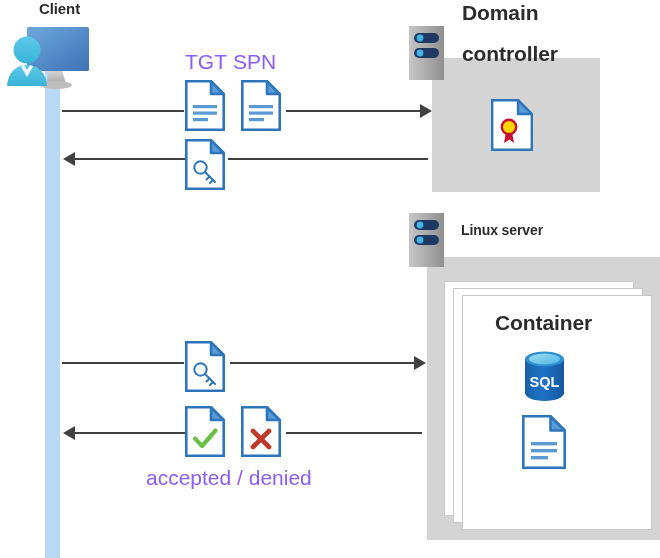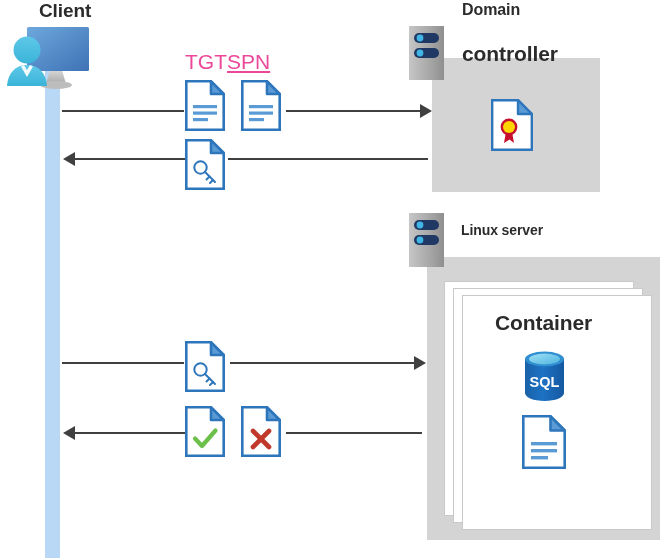--- a/index.html
+++ b/index.html
@@ -17,21 +17,21 @@
   .abs{position:absolute;}
 
   
   .title-bold{
     font-weight:bold;
     color:#2b2b2b;
     letter-spacing:-0.1px;
     white-space:nowrap;
   }
   .label-plain{
-    color:#ec4899;
+    color:#8b5cf6;
     white-space:nowrap;
   }
 
   
   .zone-box{
     background:#d4d4d4;
   }
 
   
   .lifeline{
@@ -63,21 +63,21 @@
 <body>
 
 <div id="canvas">
 
   <div class="abs zone-box" style="left:432px; top:58px; width:168px; height:134px;"></div>
 
   <div class="abs zone-box" style="left:427px; top:257px; width:233px; height:283px;"></div>
 
   <div class="abs lifeline" style="left:45px; top:70px; width:15px; height:488px;"></div>
 
-  <div class="abs title-bold" style="left:39px; top:0px; font-size:19px;">Client</div>
+  <div class="abs title-bold" style="left:39px; top:0px; font-size:15px;">Client</div>
 
   <div class="abs" style="left:4px; top:24px; width:96px; height:68px;">
     <svg width="96" height="68" viewBox="0 0 96 68">
       <defs>
         <linearGradient id="monGrad" x1="0" y1="0" x2="1" y2="1">
           <stop offset="0%" stop-color="#6ea8dc"></stop>
           <stop offset="100%" stop-color="#3e72b5"></stop>
         </linearGradient>
         <linearGradient id="persGrad" x1="0" y1="0" x2="0" y2="1">
           <stop offset="0%" stop-color="#5ec8e8"></stop>
@@ -112,21 +112,21 @@
         </linearGradient>
       </defs>
       <rect x="0" y="0" width="35" height="54" fill="url(#srvGradA)"></rect>
       <rect x="5" y="7" width="25" height="10" rx="5" fill="#1f3864"></rect>
       <circle cx="11" cy="12" r="3.4" fill="#41b6e6"></circle>
       <rect x="5" y="22" width="25" height="10" rx="5" fill="#1f3864"></rect>
       <circle cx="11" cy="27" r="3.4" fill="#41b6e6"></circle>
     </svg>
   </div>
 
-  <div class="abs title-bold" style="left:462px; top:1px; font-size:16px;">Domain</div>
+  <div class="abs title-bold" style="left:462px; top:1px; font-size:21px;">Domain</div>
   <div class="abs title-bold" style="left:462px; top:26px; font-size:21px;margin-top:16px;">controller</div>
 
   <div class="abs" style="left:491px; top:99px; width:42px; height:52px;">
     <svg width="42" height="52" viewBox="0 0 42 52">
       <path d="M1.2 1.2 L27 1.2 L40.8 15 L40.8 50.8 L1.2 50.8 Z" fill="#ffffff" stroke="#2e76bc" stroke-width="2.4"></path>
       <path d="M27 1.2 L40.8 15 L27 15 Z" fill="#5b9bd5"></path>
       <path d="M27 1.2 L40.8 15 L27 15 Z" fill="none" stroke="#2e76bc" stroke-width="2.4" stroke-linejoin="round"></path>
 
       <path d="M15.5 30 L13 44 L18.5 40.5 L23 44 L20.5 30 Z" fill="#c8102e"></path>
 
@@ -178,21 +178,21 @@
       <path d="M1.3 1.3 L28.5 1.3 L42.7 15.5 L42.7 52.7 L1.3 52.7 Z" fill="#ffffff" stroke="#2e76bc" stroke-width="2.6"></path>
       <path d="M28.5 1.3 L42.7 15.5 L28.5 15.5 Z" fill="#5b9bd5" stroke="#2e76bc" stroke-width="2.6" stroke-linejoin="round"></path>
       <rect x="9" y="27" width="26" height="3.4" fill="#5b9bd5"></rect>
       <rect x="9" y="34" width="26" height="3.4" fill="#5b9bd5"></rect>
       <rect x="9" y="41" width="17" height="3.4" fill="#5b9bd5"></rect>
     </svg>
   </div>
 
 
   <div class="abs label-plain" style="left:185px; top:50px; font-size:21px;">TGT</div>
-  <div class="abs label-plain" style="left:227px; top:50px; font-size:21px;text-decoration:underline;">SPN</div>
+  <div class="abs label-plain" style="left:233px; top:50px; font-size:21px;">SPN</div>
 
   <div class="abs arrow-line" style="left:62px; top:110px; width:122px;"></div>
   <div class="abs arrow-line" style="left:286px; top:110px; width:136px;"></div>
   <div class="abs arrow-head-right" style="left:420px; top:104px;"></div>
 
   <div class="abs" style="left:185px; top:80px; width:40px; height:51px;">
     <svg width="40" height="51" viewBox="0 0 40 51">
       <path d="M1.3 1.3 L26 1.3 L38.7 14 L38.7 49.7 L1.3 49.7 Z" fill="#ffffff" stroke="#2e76bc" stroke-width="2.6"></path>
       <path d="M26 1.3 L38.7 14 L26 14 Z" fill="#5b9bd5" stroke="#2e76bc" stroke-width="2.6" stroke-linejoin="round"></path>
       <rect x="8" y="25" width="24" height="3.2" fill="#5b9bd5"></rect>
@@ -261,14 +261,15 @@
     <svg width="40" height="51" viewBox="0 0 40 51">
       <path d="M1.3 1.3 L26 1.3 L38.7 14 L38.7 49.7 L1.3 49.7 Z" fill="#ffffff" stroke="#2e76bc" stroke-width="2.6"></path>
       <path d="M26 1.3 L38.7 14 L26 14 Z" fill="#5b9bd5" stroke="#2e76bc" stroke-width="2.6" stroke-linejoin="round"></path>
       <g stroke="#c0392b" stroke-width="4.6" stroke-linecap="round">
         <line x1="12" y1="25" x2="28" y2="41"></line>
         <line x1="28" y1="25" x2="12" y2="41"></line>
       </g>
     </svg>
   </div>
 
+  <div class="abs label-plain" style="left:146px; top:466px; font-size:21px;">accepted / denied</div>
 
 </div>
 
 </body></html>

